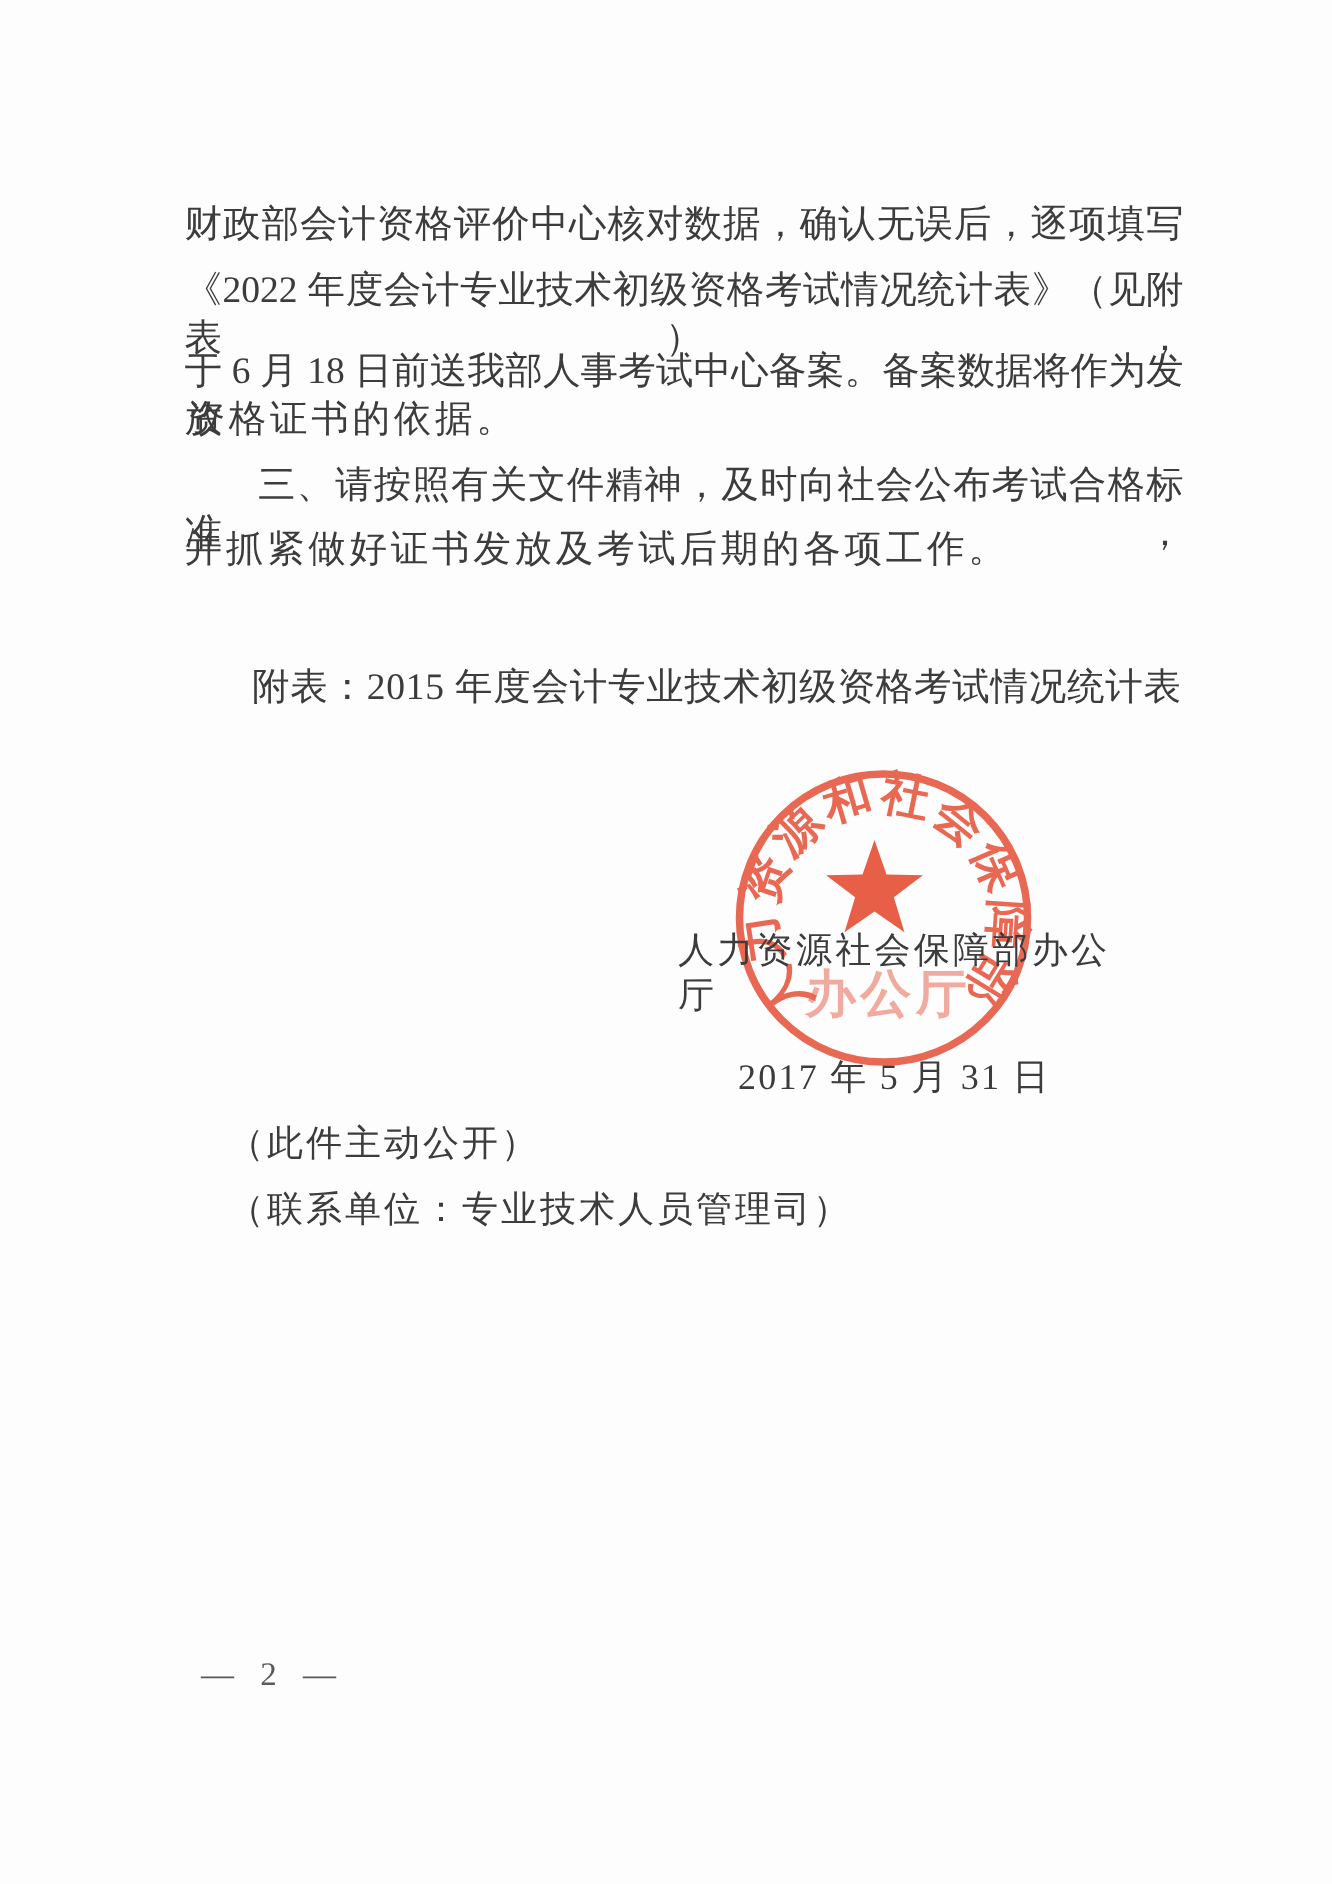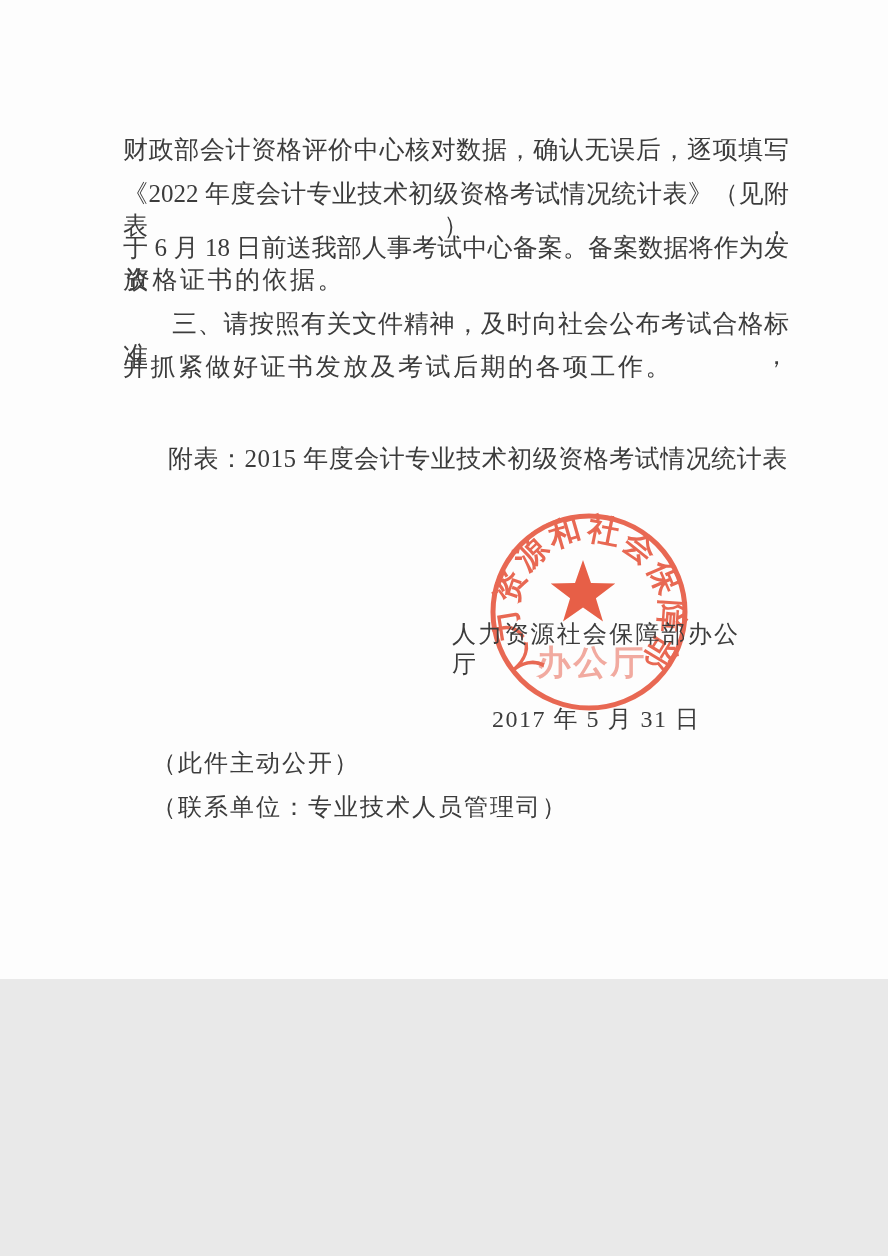--- a/index.html
+++ b/index.html
@@ -1,18 +1,18 @@
 <!DOCTYPE html>
 <html><head>
 <meta charset="utf-8">
 <style>
   html,body{margin:0;padding:0;background:#e9e9e9;}
   .page{
     position:relative;
-    width:888px;height:979px;
+    width:888px;height:1256px;
     margin:0 auto;
     background:#fdfdfd;
     overflow:hidden;
     font-family:"Liberation Serif","DejaVu Serif",serif;
     color:#3c3c3c;
   }
   .line{
     position:absolute;
     font-size:25px;
     line-height:32px;

